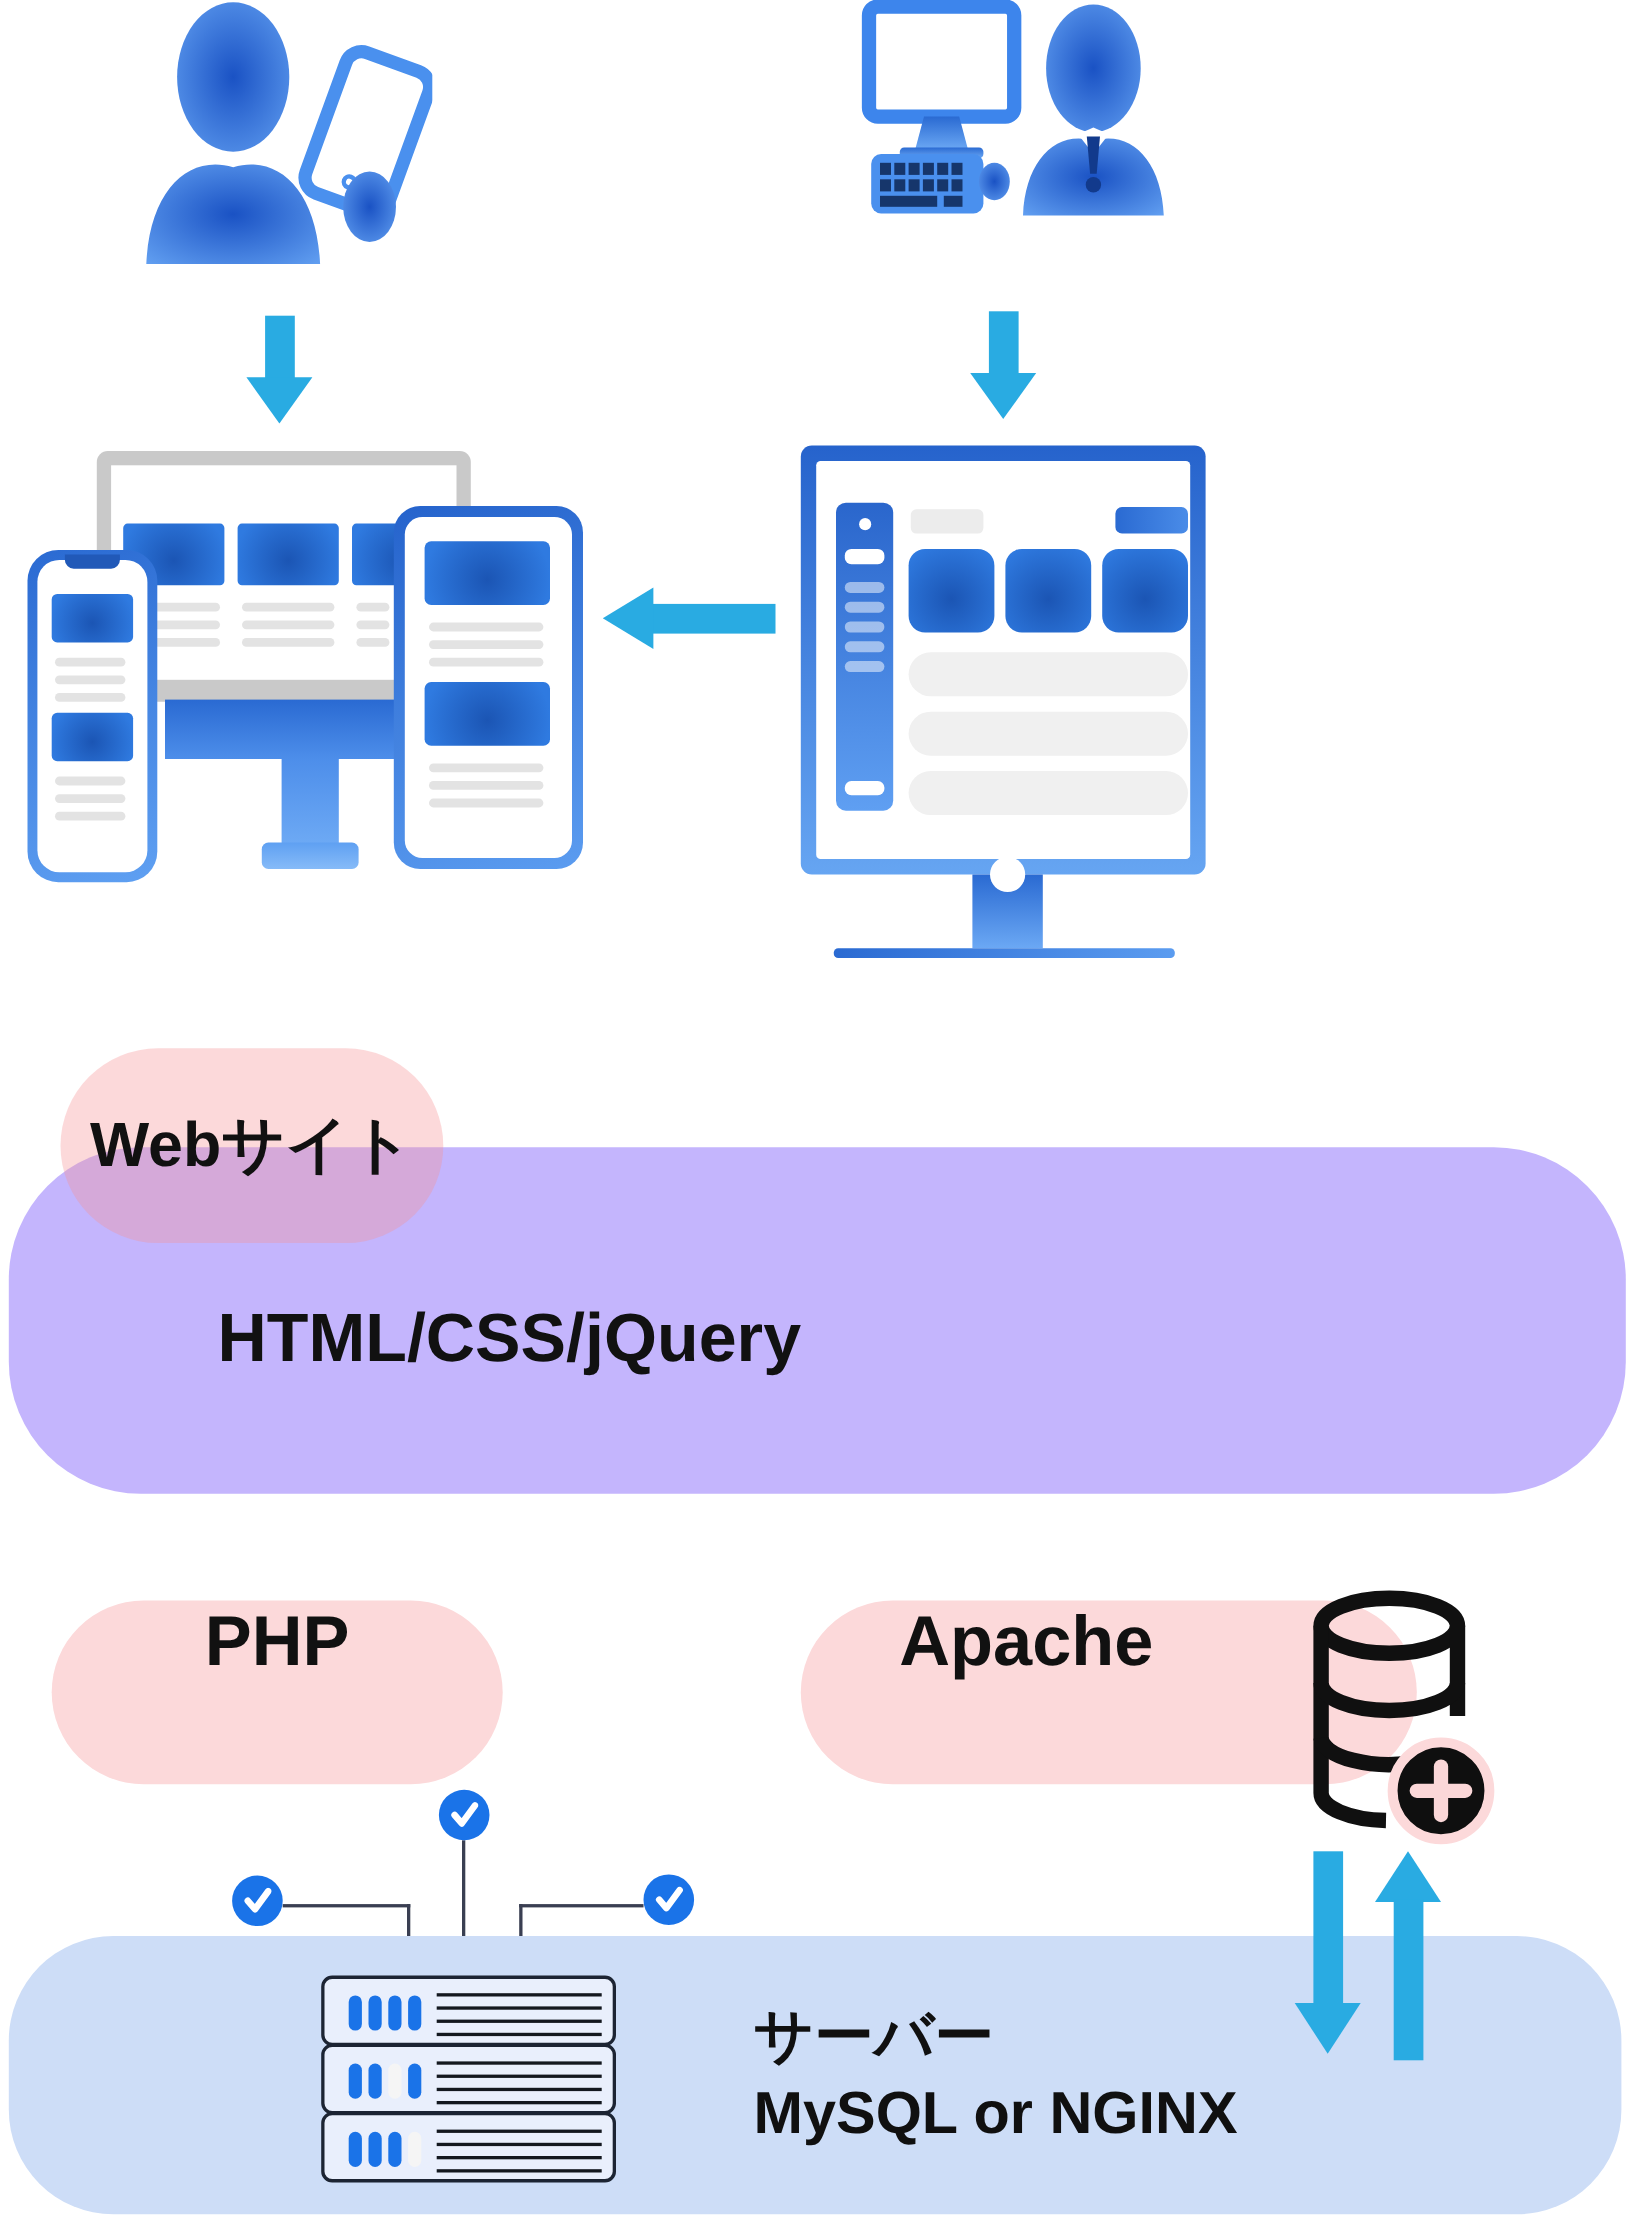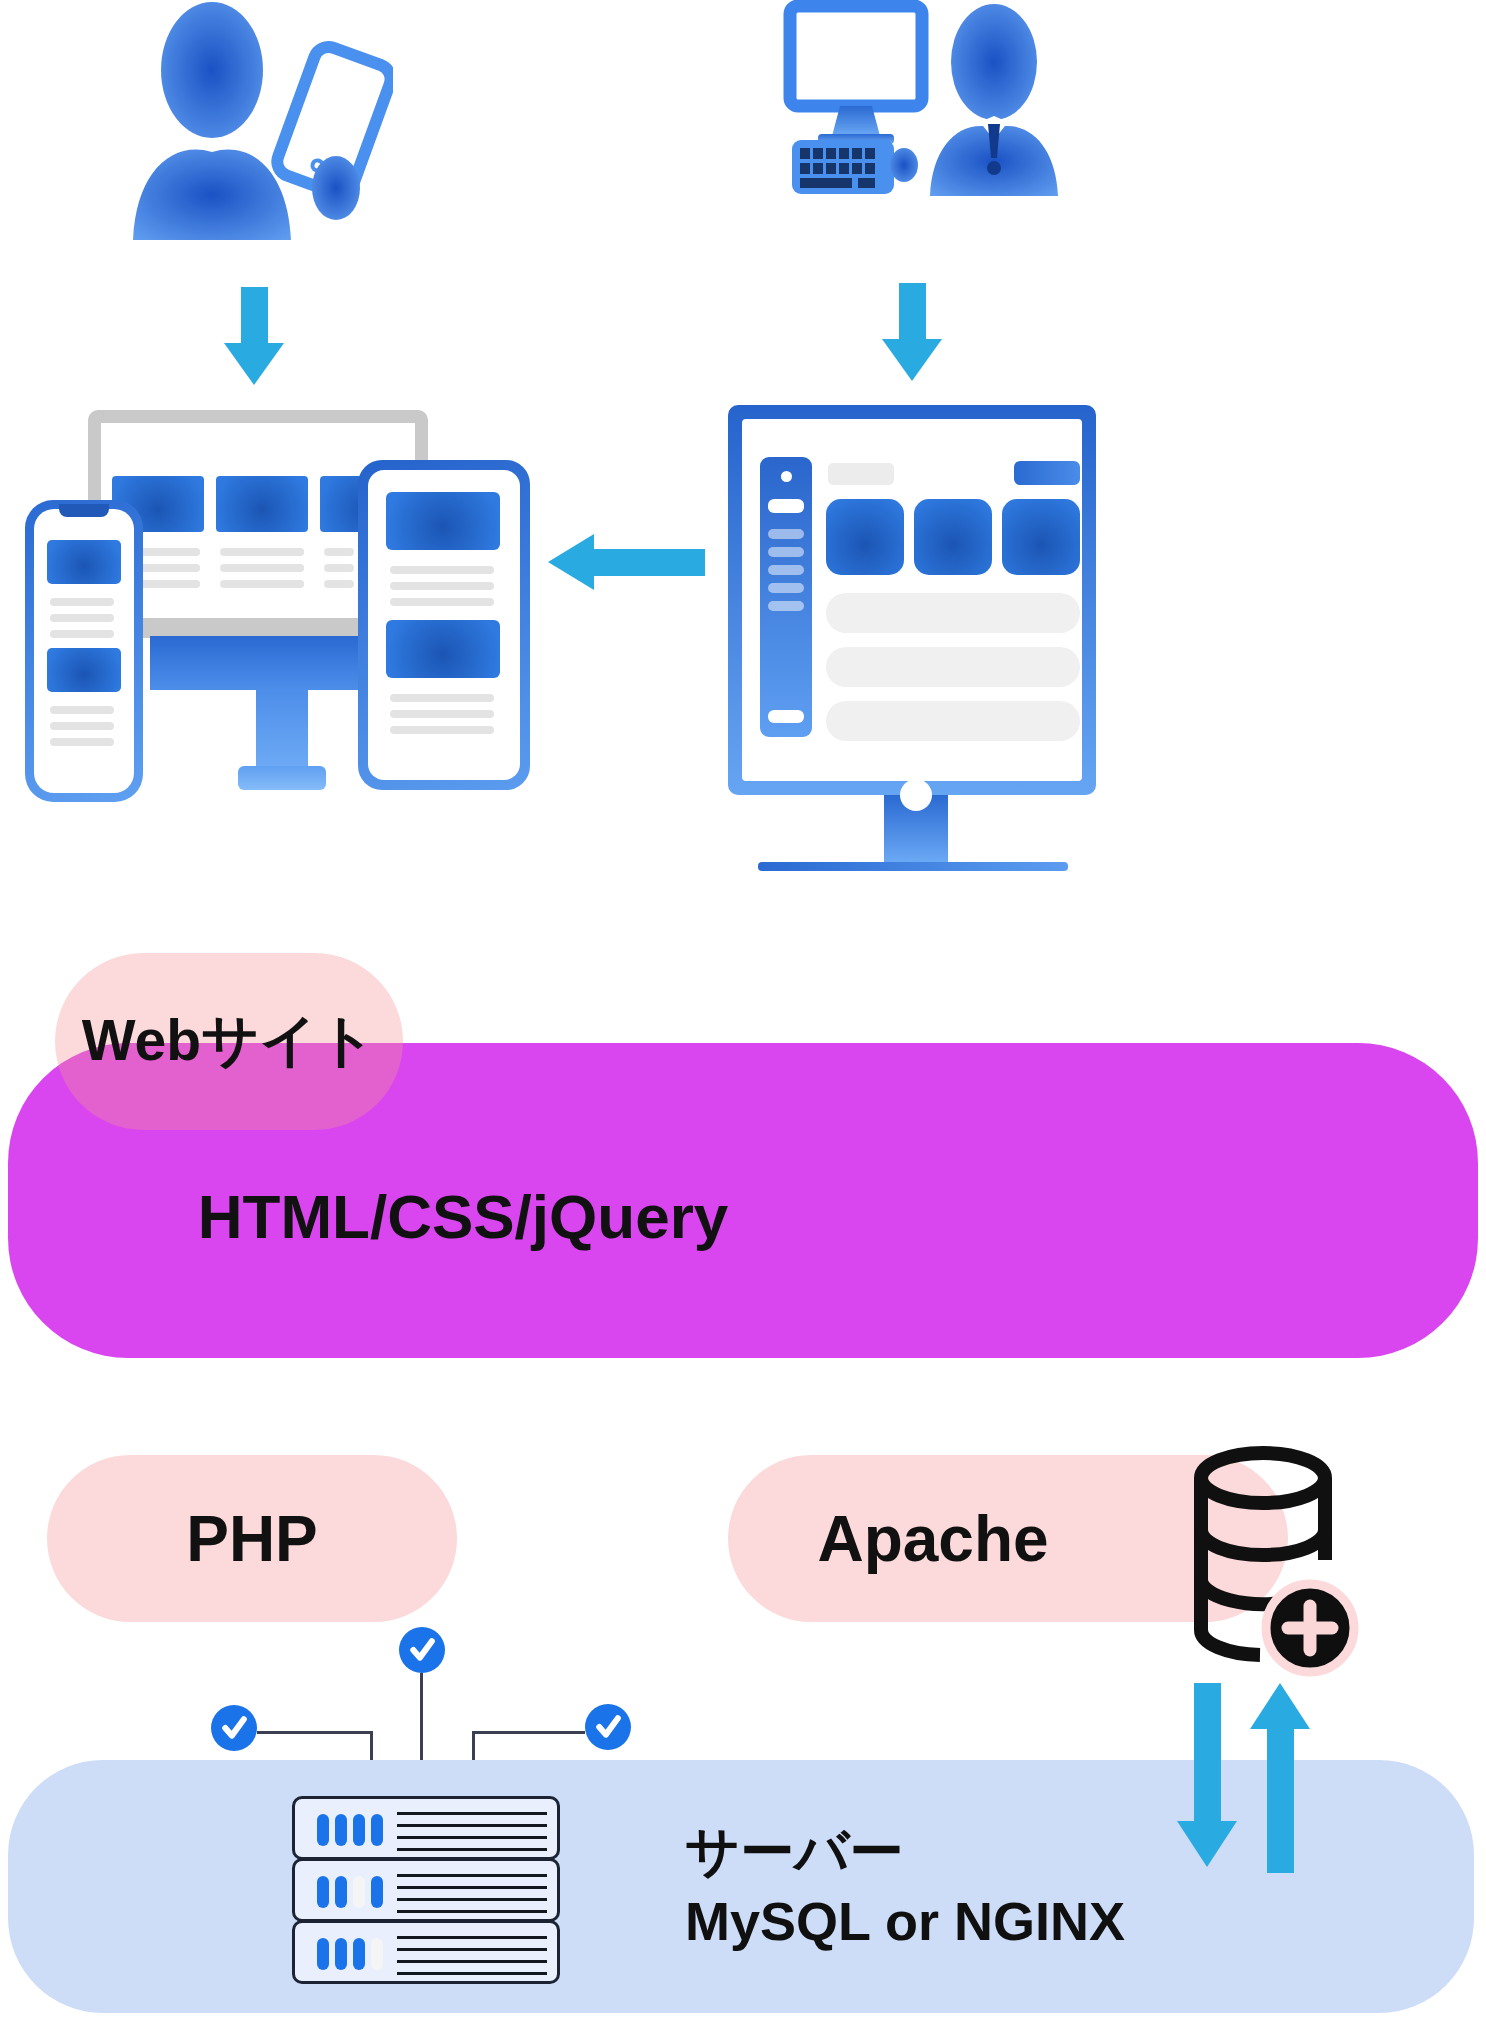--- a/index.html
+++ b/index.html
@@ -44,25 +44,25 @@
   .sb-bar{position:absolute;left:8px;width:36px;border-radius:6px;}
   .dash-card{position:absolute;top:94px;width:78px;height:76px;border-radius:15px;
              background:radial-gradient(circle at 50% 60%,#1b55b4 0%,#2f7ae0 90%);}
   .dash-row{position:absolute;left:98px;width:254px;height:40px;border-radius:20px;background:#f0f0f0;}
   .admin-stand{position:absolute;left:884px;top:795px;width:64px;height:67px;
                background:linear-gradient(180deg,#2a6ad2,#6ba8f4);}
   .admin-stand .notch{position:absolute;left:16px;top:-16px;width:32px;height:32px;border-radius:50%;background:#fff;}
   .admin-base{position:absolute;left:758px;top:862px;width:310px;height:9px;border-radius:4px;
               background:linear-gradient(90deg,#2a6ad2,#5b9cf0);}
   
-  .pink-box{position:absolute;left:8px;top:1043px;width:1470px;height:315px;border-radius:120px;background:#d946ef;}
+  .pink-box{position:absolute;left:8px;top:1043px;width:1470px;height:315px;border-radius:120px;background:#c4b5fd;}
   .pink-pill{position:absolute;top:953px;height:177px;border-radius:89px;background:rgba(247,146,149,0.35);
              display:flex;flex-direction:column;align-items:center;justify-content:center;color:#111;}
   .solid-pill{position:absolute;top:1455px;height:167px;border-radius:84px;background:#fcd9da;
-              display:flex;align-items:center;justify-content:center;color:#111;}
+              display:flex;justify-content:center;color:#111;}
   .big-label{font-weight:bold;}
   
   .check{position:absolute;width:46px;height:46px;border-radius:50%;background:#1a73e8;
          display:flex;align-items:center;justify-content:center;}
   .conn{position:absolute;background:#3a3f52;}
   
   .server-box{position:absolute;left:8px;top:1760px;width:1466px;height:253px;border-radius:95px;background:#cdddf7;}
   .rack-unit{position:absolute;left:292px;width:268px;height:64px;background:#e9effc;
              border:3px solid #1c2433;border-radius:10px;box-sizing:border-box;}
   .rack-pill{position:absolute;top:15px;width:12px;height:32px;border-radius:6px;}

